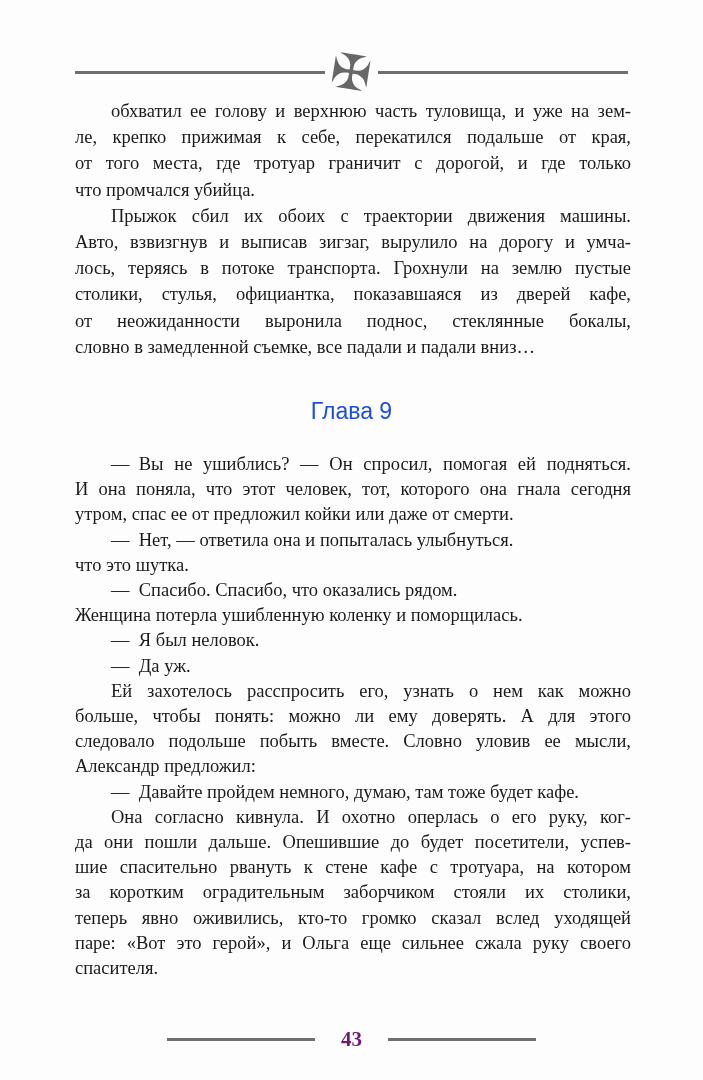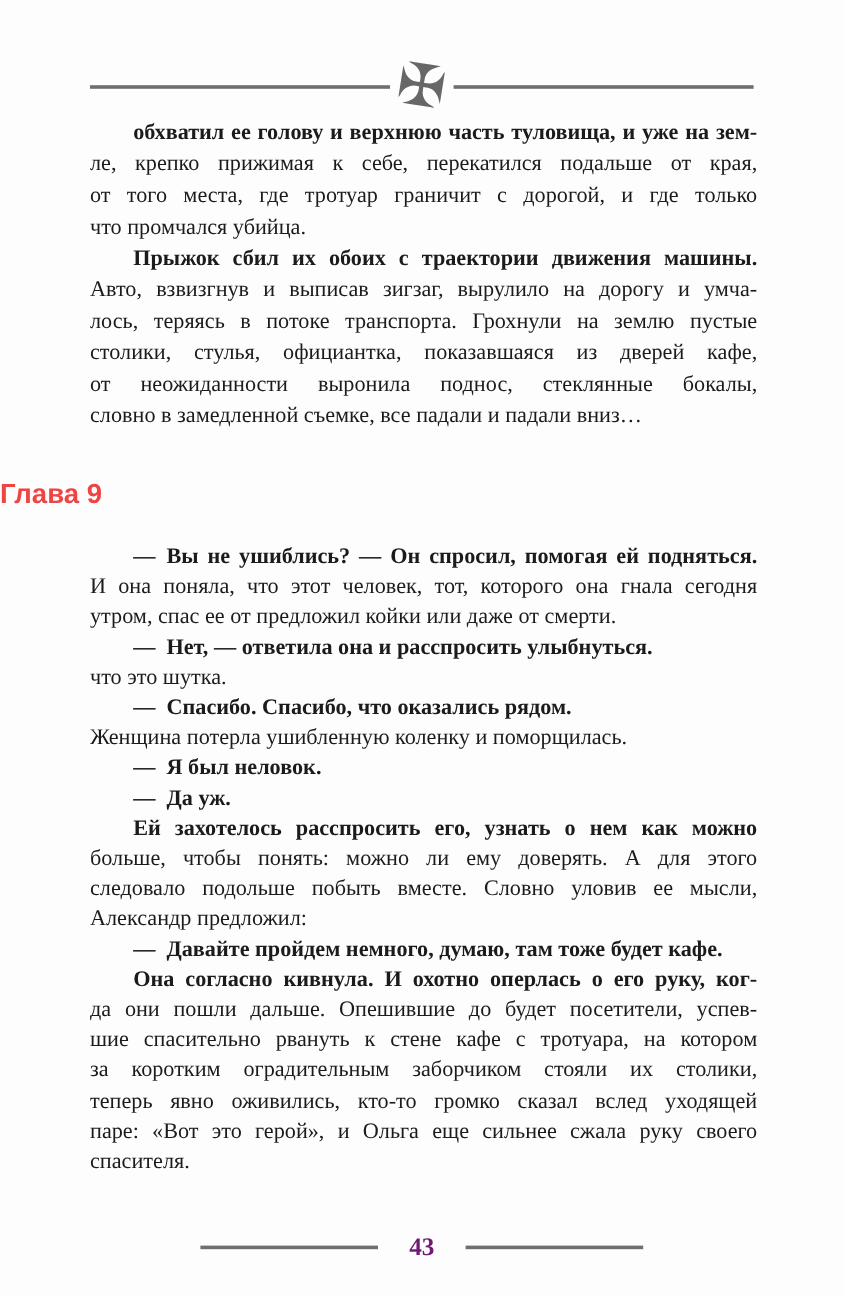--- a/index.html
+++ b/index.html
@@ -45,28 +45,29 @@
     margin: 0 72px 0 75px;
   }
   .body-1 { line-height: 26.2px; }
   .body-2 { line-height: 25.2px; }
   .paragraph { margin: 0; }
   .text-line {
     text-align: justify;
     white-space: normal;
   }
   .text-line.just { text-align-last: justify; }
-  .text-line.indent { padding-left: 36px; font-weight: bold; }
+  .text-line.indent { padding-left: 36px; }
   
   .chapter {
     font-family: "Liberation Sans", sans-serif;
-    font-weight: 700;
+    font-weight: 400;
     font-size: 23px;
     line-height: 26px;
-    color: #ef4444;
+    text-align: center;
+    color: #1d4ed8;
     margin: 38px 0 28px 0;
   }
   
   .footer {
     position: absolute;
     left: 0;
     right: 0;
     top: 1026px;
     height: 26px;
     display: flex;
@@ -118,21 +119,21 @@
 
   <h2 class="chapter">Глава 9</h2>
 
   <div class="body body-2">
       <div class="paragraph">
         <div class="text-line just indent">— Вы не ушиблись? — Он спросил, помогая ей подняться.</div>
         <div class="text-line just">И она поняла, что этот человек, тот, которого она гнала сегодня</div>
         <div class="text-line">утром, спас ее от предложил койки или даже от смерти.</div>
       </div>
       <div class="paragraph">
-        <div class="text-line indent">— Нет, — ответила она и расспросить улыбнуться.</div>
+        <div class="text-line indent">— Нет, — ответила она и попыталась улыбнуться.</div>
       </div>
       <div class="paragraph">
         <div class="text-line">что это шутка.</div>
       </div>
       <div class="paragraph">
         <div class="text-line indent">— Спасибо. Спасибо, что оказались рядом.</div>
       </div>
       <div class="paragraph">
         <div class="text-line">Женщина потерла ушибленную коленку и поморщилась.</div>
       </div>

